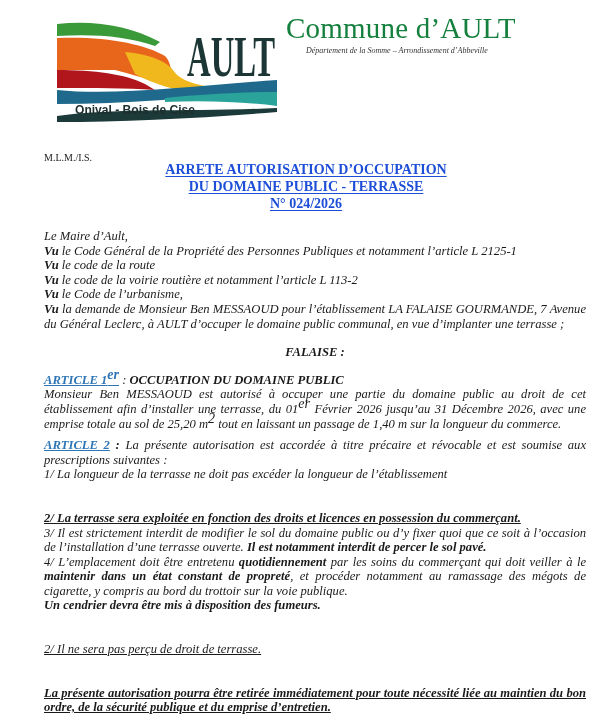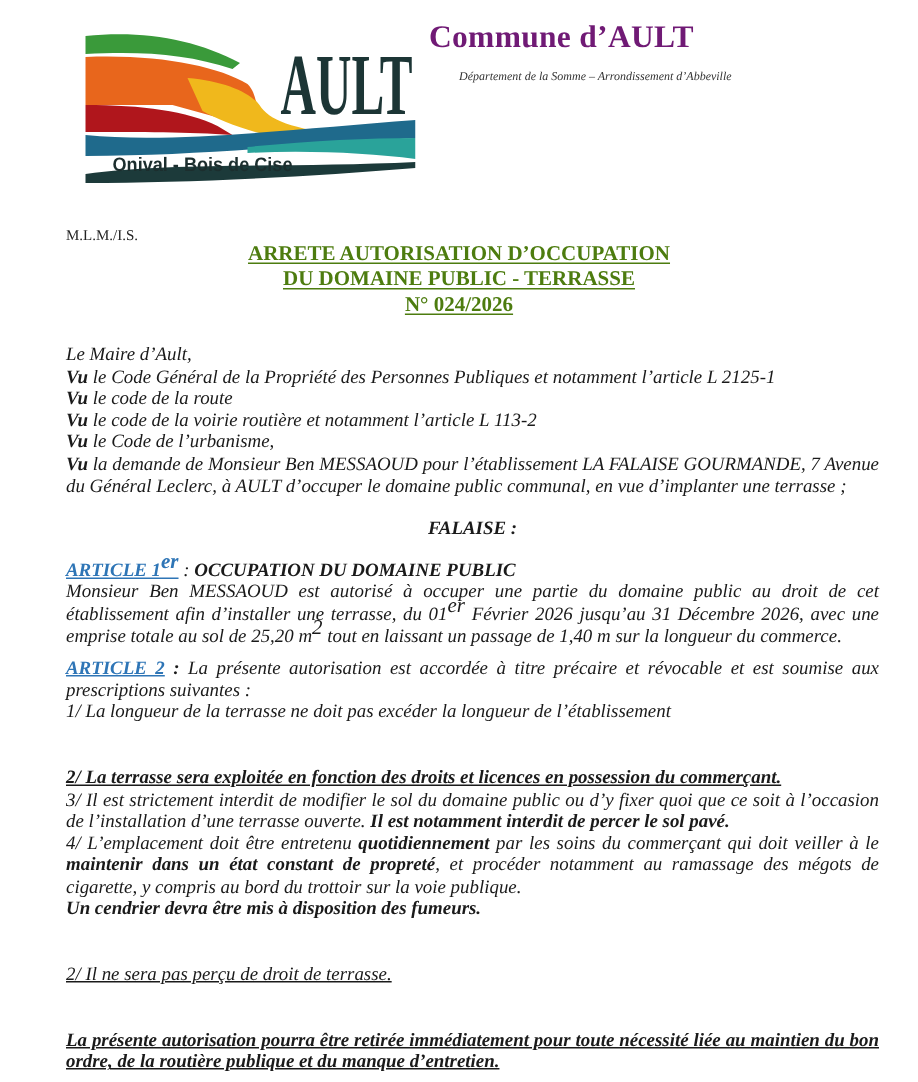--- a/index.html
+++ b/index.html
@@ -1,24 +1,24 @@
 <!DOCTYPE html>
 <html><head>
 <meta charset="utf-8">
 <style>
   html, body { margin:0; padding:0; background:#ffffff; }
   body { width:612px; height:721px; position:relative; overflow:hidden;
          font-family:"Liberation Serif", "DejaVu Serif", serif; color:#1a1a1a; }
   .logo { position:absolute; left:55px; top:12px; width:222px; height:110px; }
-  .commune-title { position:absolute; left:286px; top:12px; font-size:21px; font-weight:bold;
-                   color:#701a75; white-space:nowrap; letter-spacing:0.2px; }
+  .commune-title { position:absolute; left:286px; top:12px; font-size:29px; font-weight:normal;
+                   color:#15803d; white-space:nowrap; letter-spacing:0.2px; }
   .commune-sub { position:absolute; left:306px; top:46px; font-size:8px; font-style:italic;
                  color:#333; white-space:nowrap; }
   .ref { position:absolute; left:44px; top:152px; font-size:10px; color:#222; }
-  .title { position:absolute; left:0; width:612px; top:161px; text-align:center; color:#4d7c0f;
+  .title { position:absolute; left:0; width:612px; top:161px; text-align:center; color:#1d4ed8;
            font-weight:bold; font-size:14px; line-height:17px; }
   .title span { text-decoration:underline; text-decoration-thickness:1px; text-underline-offset:2px; }
   .body { position:absolute; left:44px; top:229px; width:542px; font-size:12.6px; line-height:14.6px; }
   .p { margin:0;font-style:italic; }
   .justify { text-align:justify; text-align-last:left; }
   .center { text-align:center; }
   .arrete { font-weight:bold; margin-top:14px; margin-bottom:13px; }
   .art-title { color:#2e75b6; font-weight:bold; text-decoration:underline; }
   .b { font-weight:bold; }
   .u { text-decoration:underline;margin-top:29px; }
@@ -67,14 +67,14 @@
 
   <div class="gap"></div>
 
   <p class="p justify"><span class="art-title">ARTICLE 2</span><span class="b"> : </span><span>La présente autorisation est accordée à titre précaire et révocable et est soumise aux prescriptions suivantes :</span></p>
   <p class="p">1/ La longueur de la terrasse ne doit pas excéder la longueur de l’établissement</p>
   <p class="p b u">2/ La terrasse sera exploitée en fonction des droits et licences en possession du commerçant.</p>
   <p class="p justify"><span>3/ Il est strictement interdit de modifier le sol du domaine public ou d’y fixer quoi que ce soit à l’occasion de l’installation d’une terrasse ouverte. </span><span class="b">Il est notamment interdit de percer le sol pavé.</span></p>
   <p class="p justify"><span>4/ L’emplacement doit être entretenu </span><span class="b">quotidiennement</span><span> par les soins du commerçant qui doit veiller à le </span><span class="b">maintenir dans un état constant de propreté</span><span>, et procéder notamment au ramassage des mégots de cigarette, y compris au bord du trottoir sur la voie publique.</span></p>
   <p class="p b">Un cendrier devra être mis à disposition des fumeurs.</p>
   <p class="p u">2/ Il ne sera pas perçu de droit de terrasse.</p>
-  <p class="p b u justify">La présente autorisation pourra être retirée immédiatement pour toute nécessité liée au maintien du bon ordre, de la routière publique et du manque d’entretien.</p>
+  <p class="p b u justify">La présente autorisation pourra être retirée immédiatement pour toute nécessité liée au maintien du bon ordre, de la sécurité publique et du emprise d’entretien.</p>
 </div>
 
 </body></html>

